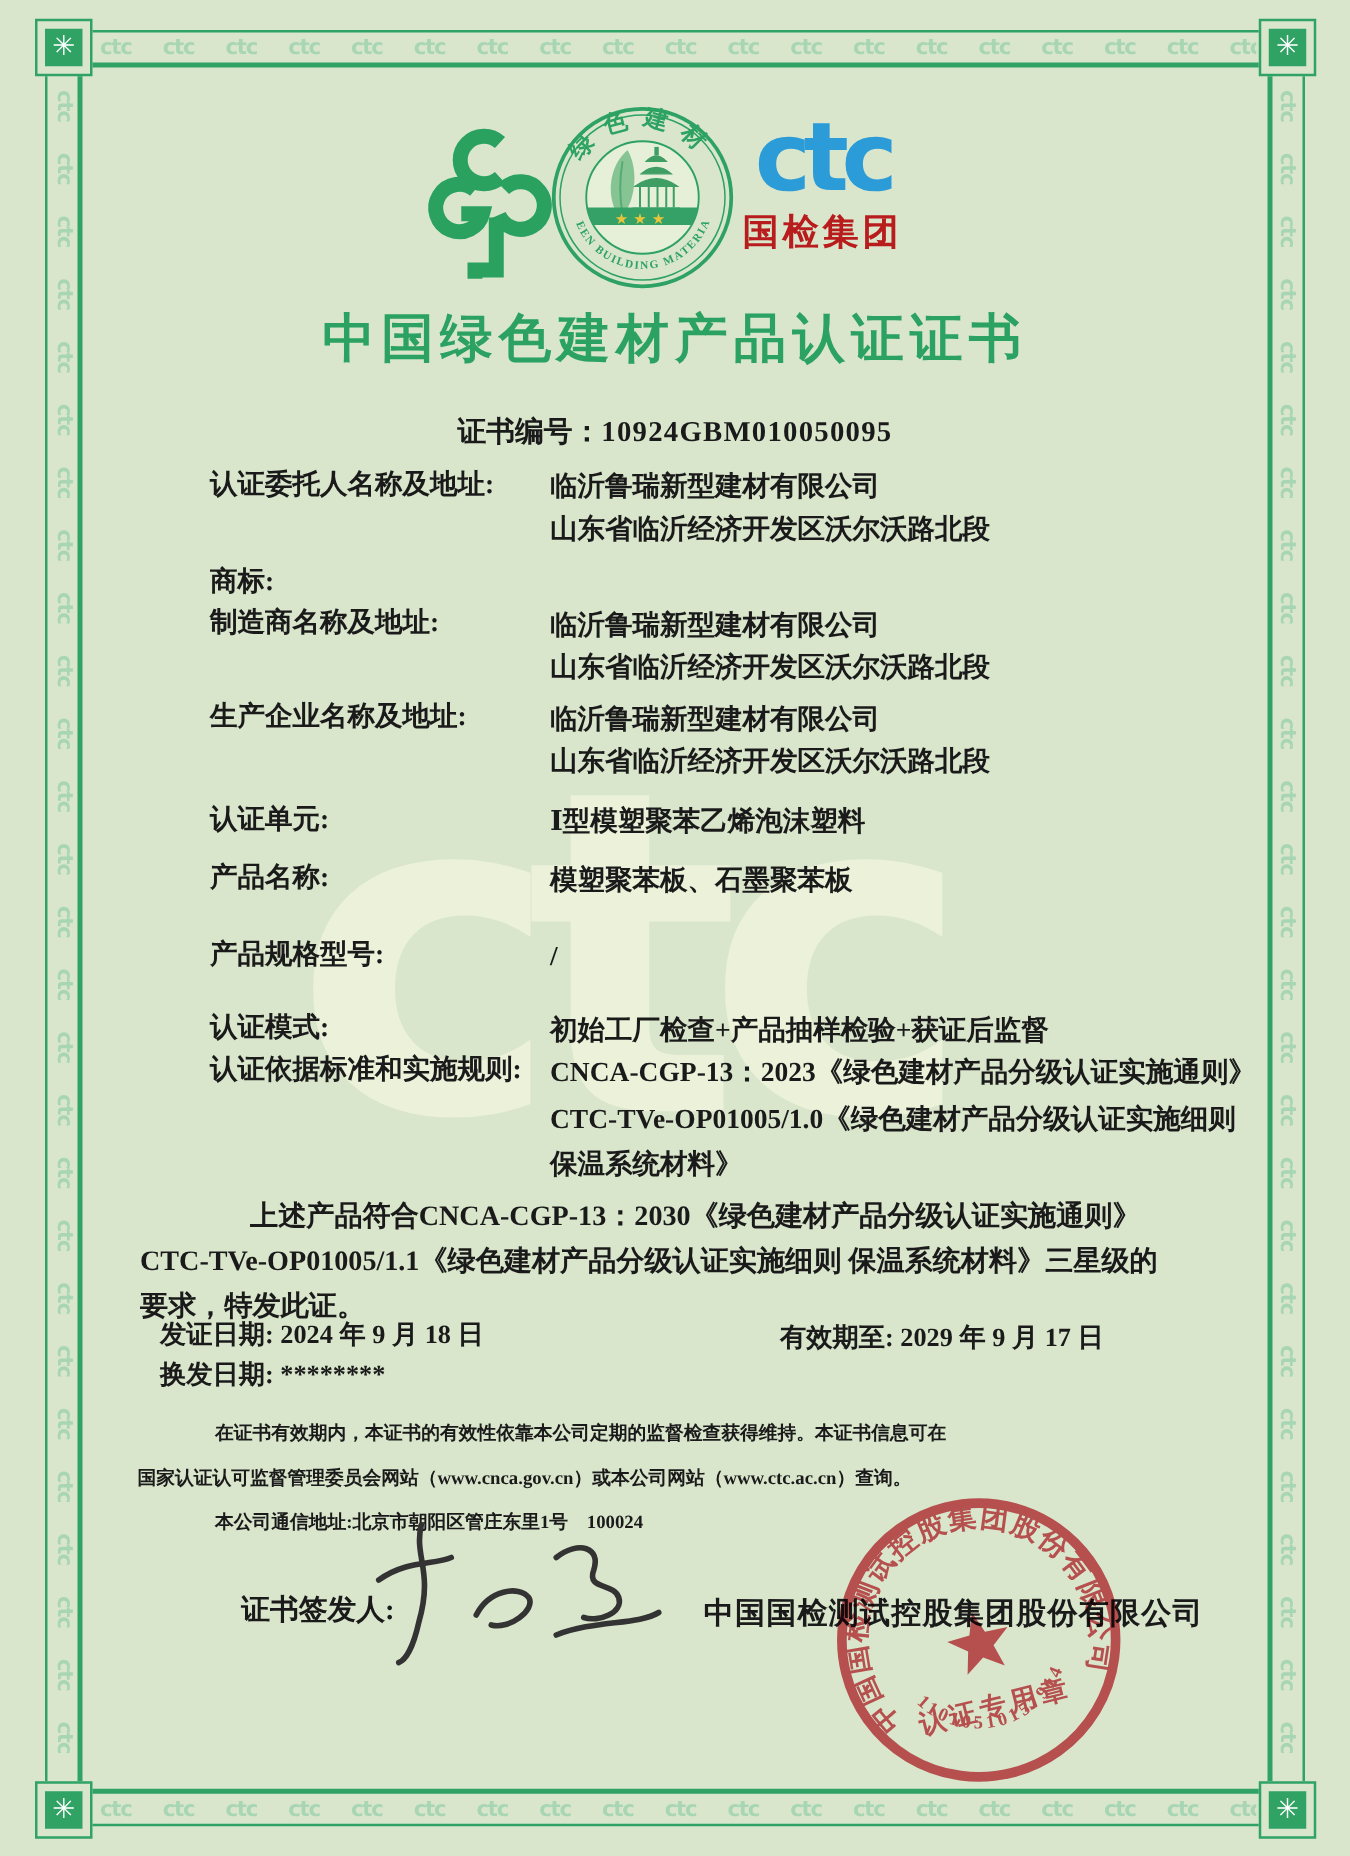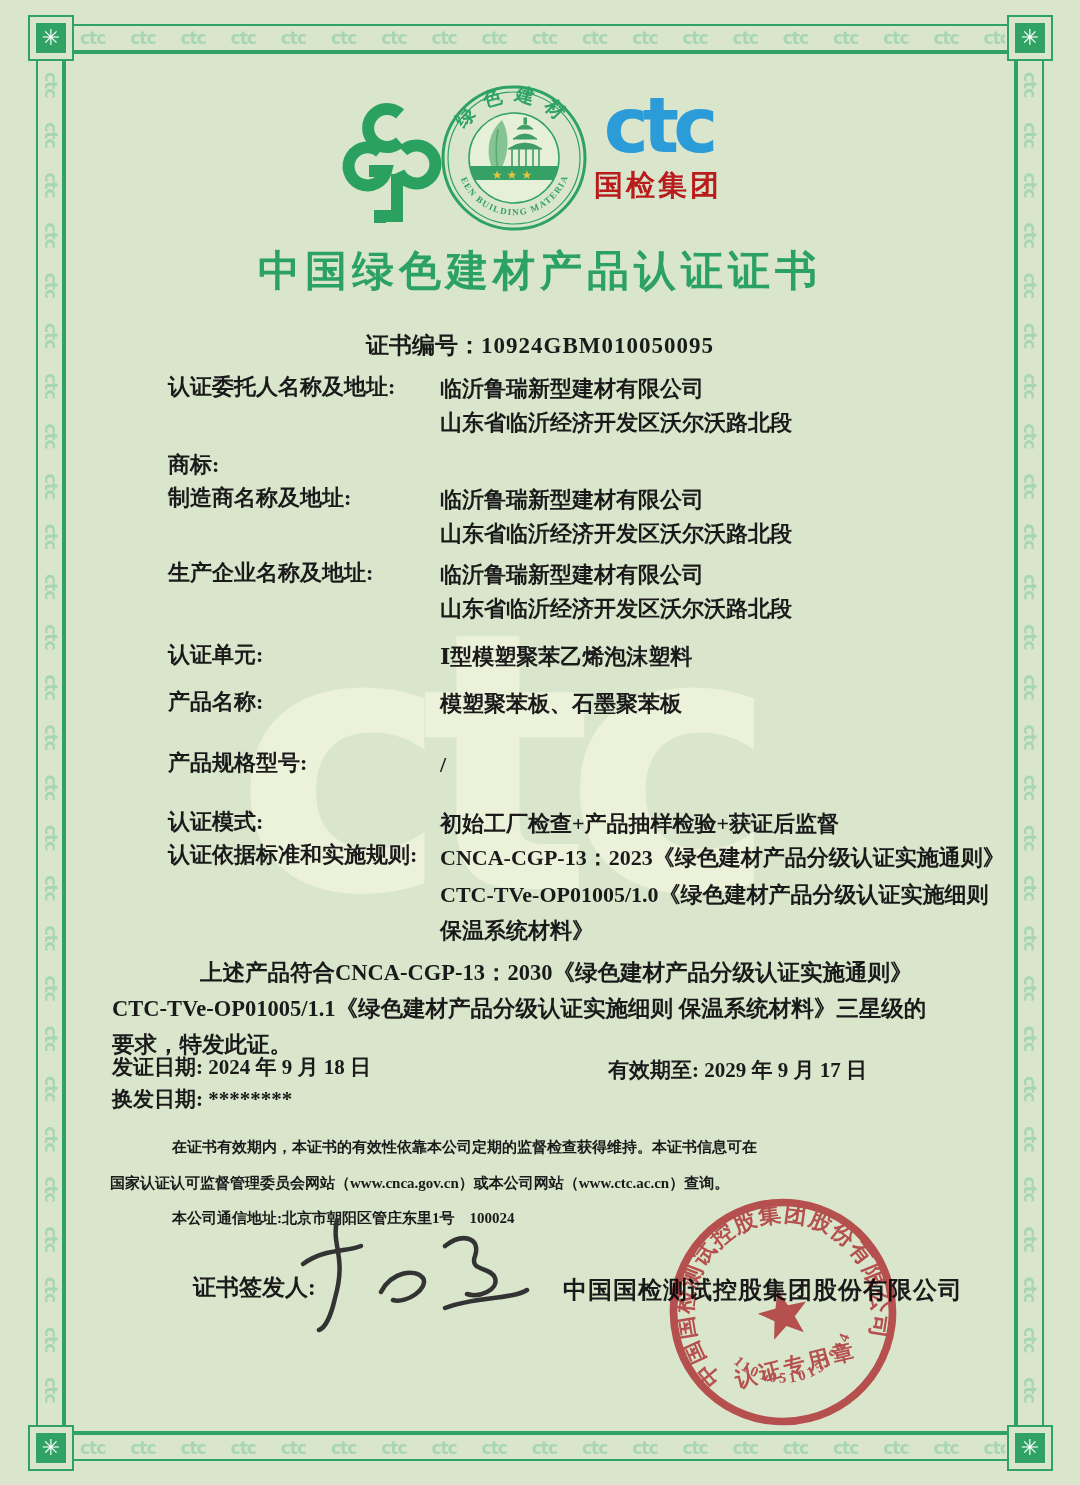--- a/index.html
+++ b/index.html
@@ -45,21 +45,21 @@
 
   
   .frow{position:absolute;left:168px;display:flex;z-index:2;font-size:22px;font-weight:700;}
   .flabel{width:272px;flex:0 0 272px;}
   .fvalue div{line-height:34px;}
   .fvalue.wide div{line-height:36.5px;}
 
   
   .statement{left:112px;top:955px;width:870px;font-size:22.5px;font-weight:700;line-height:36px;z-index:2;}
   .statement .ind{padding-left:88px;}
-  .dateline{z-index:2;font-size:21px;font-weight:700;}
+  .dateline{z-index:2;font-size:21px;font-weight:700;margin-left:16px;}
   .notice{left:110px;top:1130px;width:875px;font-size:15px;font-weight:700;line-height:35.5px;z-index:2;}
   .notice .ind{padding-left:62px;}
 
   
   .signer-label{left:193px;top:1272px;font-size:23px;font-weight:700;z-index:2;}
   .signature{left:295px;top:1212px;z-index:2;}
   .company{left:563px;top:1274px;font-size:24px;font-weight:700;letter-spacing:1px;z-index:2;}
   .red-seal{left:664px;top:1193px;z-index:3;transform:rotate(-14deg);mix-blend-mode:multiply;opacity:.92;}
 </style>
 </head>

